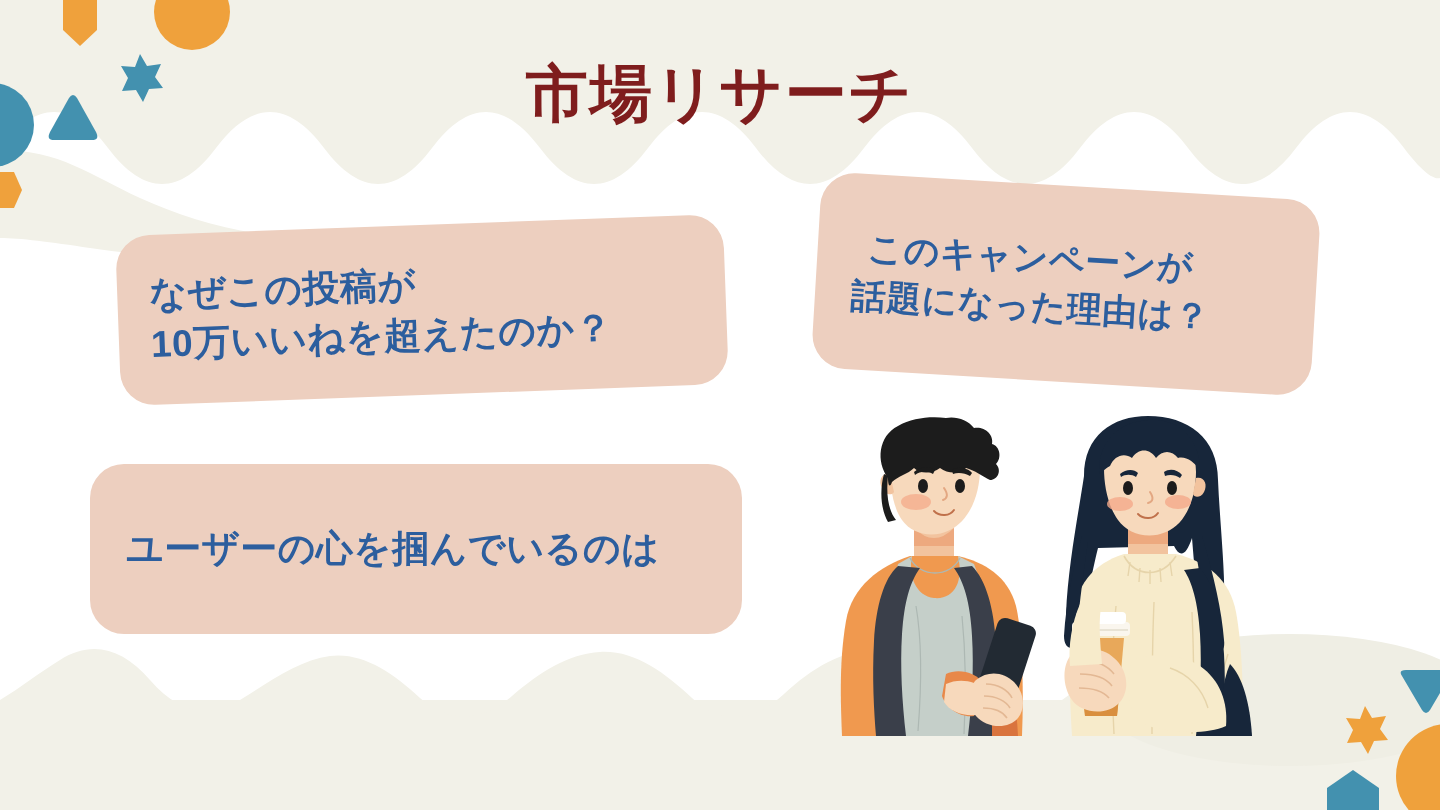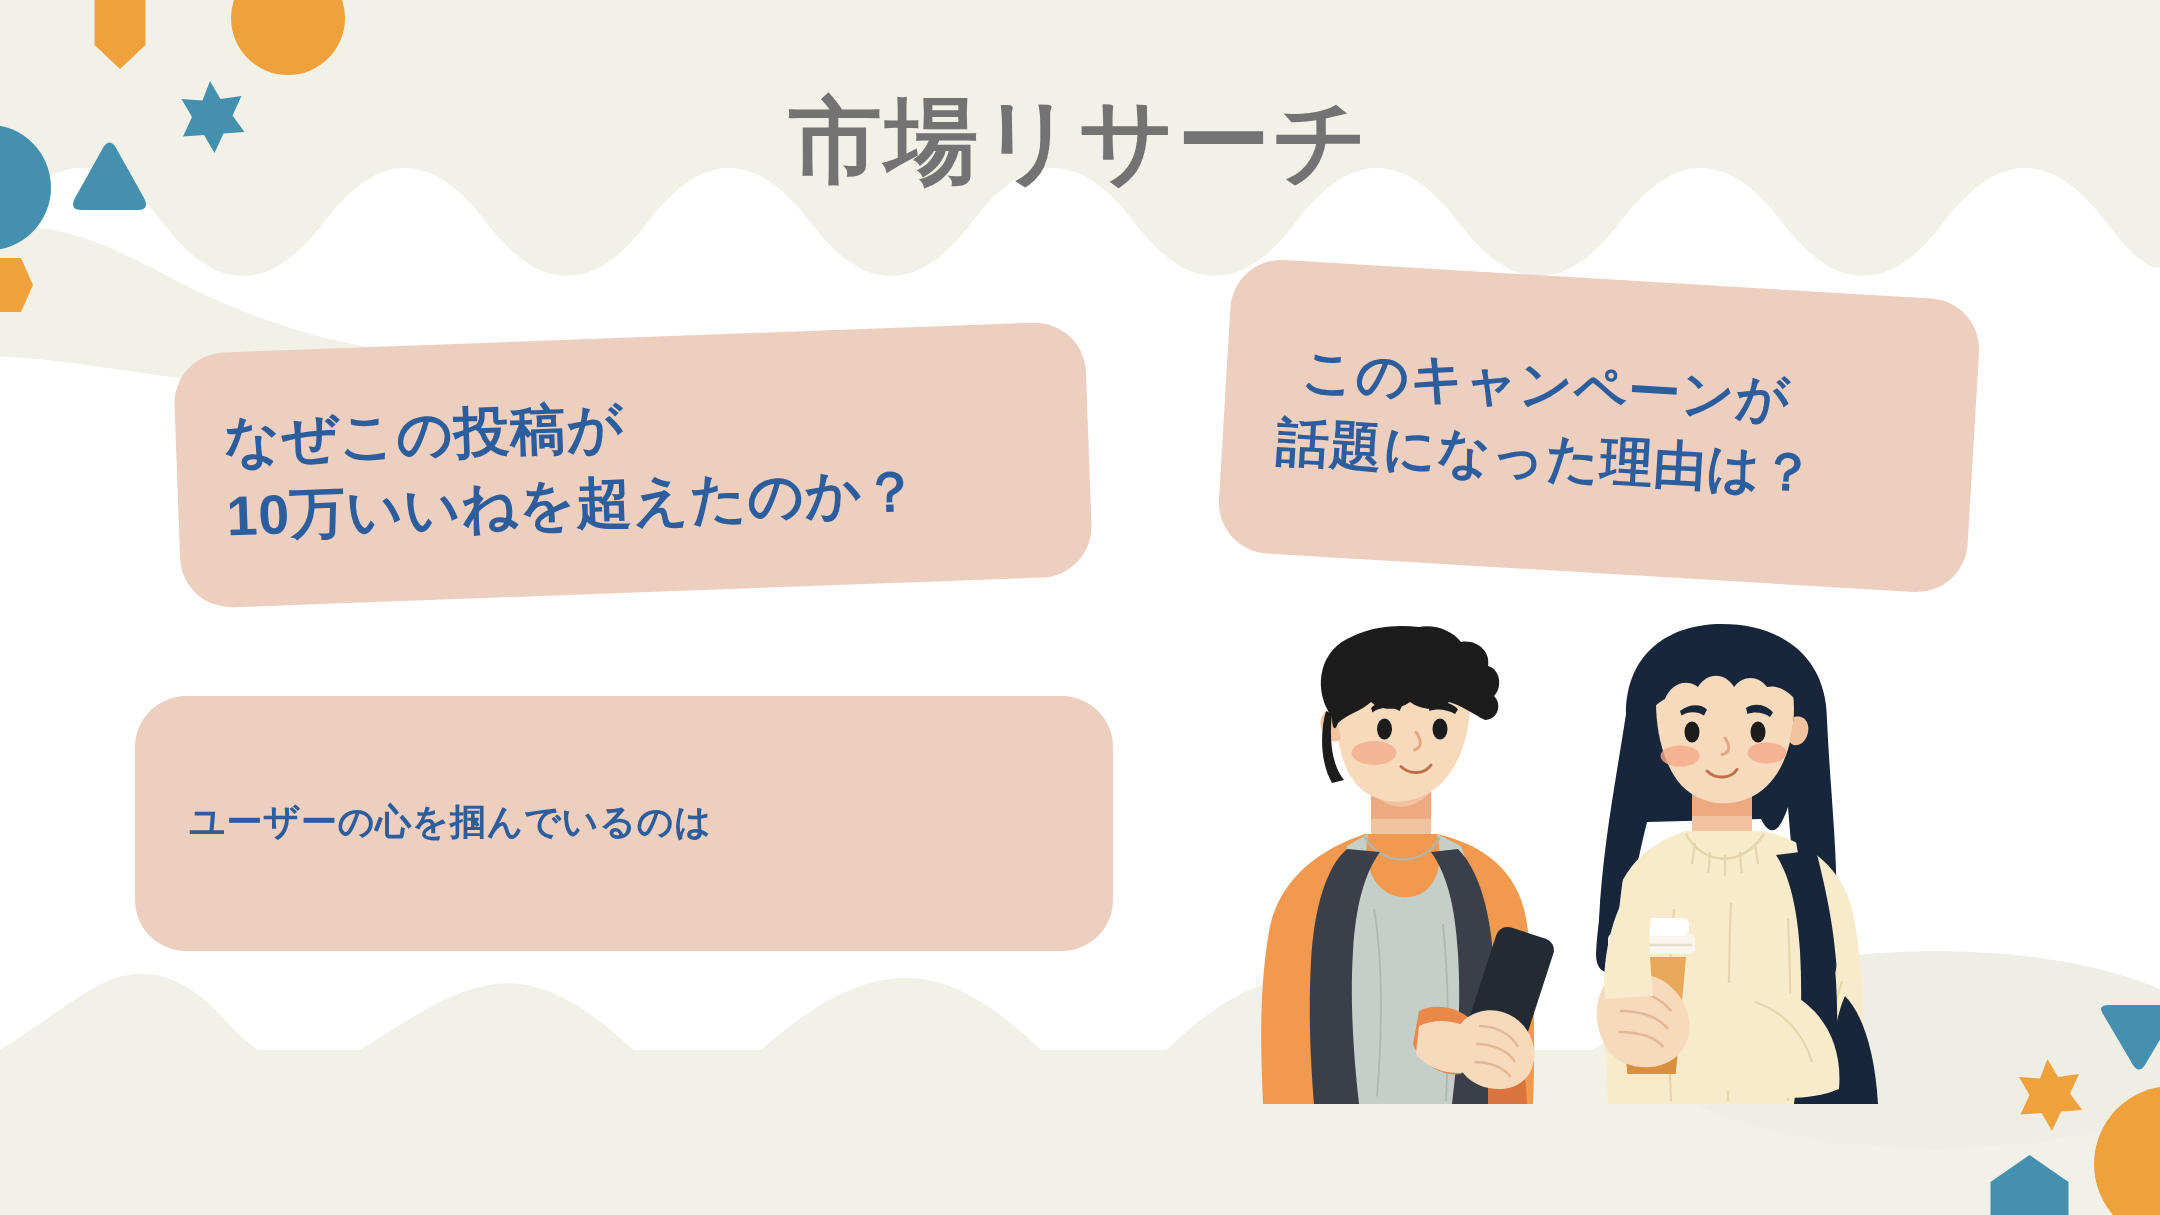--- a/index.html
+++ b/index.html
@@ -20,21 +20,21 @@
 
   
   .title {
     position:absolute;
     left:0; right:0; top:52px;
     text-align:center;
     font-family:"Liberation Serif","DejaVu Serif",serif;
     font-size:62px;
     font-weight:700;
     letter-spacing:2px;
-    color:#737373;
+    color:#7f1d1d;
     z-index:30;
     white-space:nowrap;
   }
   
   .card {
     position:absolute;
     background:#EDCFBF;
     border-radius:34px;
     z-index:20;
     display:flex;
@@ -62,21 +62,21 @@
     padding:0 0 0 36px;
   }
   #card-2 .line { font-size:35px; }
   #card-2 .l1 { margin-left:14px; }
   #card-3 {
     left:90px; top:464px;
     width:652px; height:170px;
     transform:rotate(0deg);
     padding:0 0 0 36px;
   }
-  #card-3 .line { font-size:24px; }
+  #card-3 .line { font-size:37px; }
 
   
   #illustration {
     position:absolute;
     left:836px; top:416px;
     width:470px; height:320px;
     z-index:25;
   }
 </style>
 </head>

